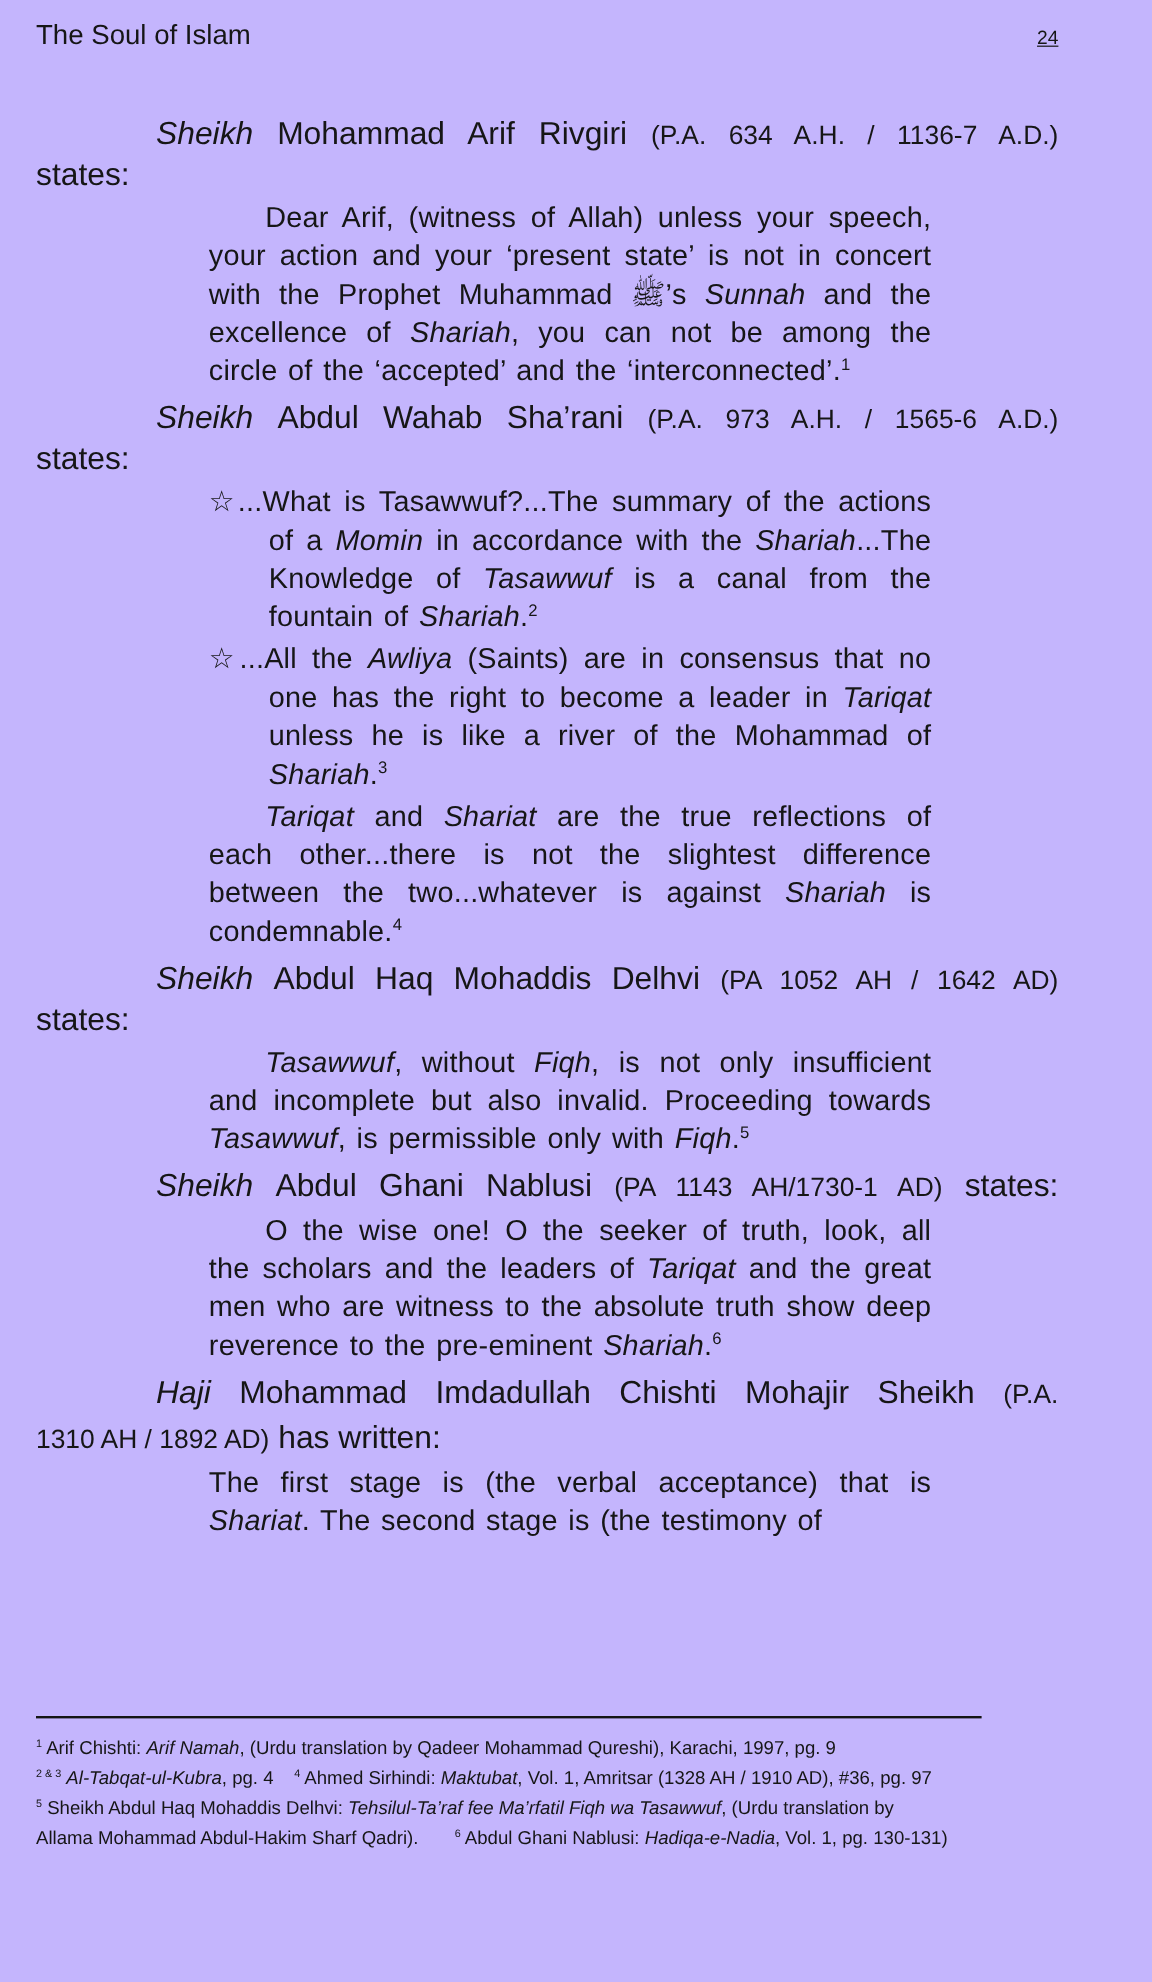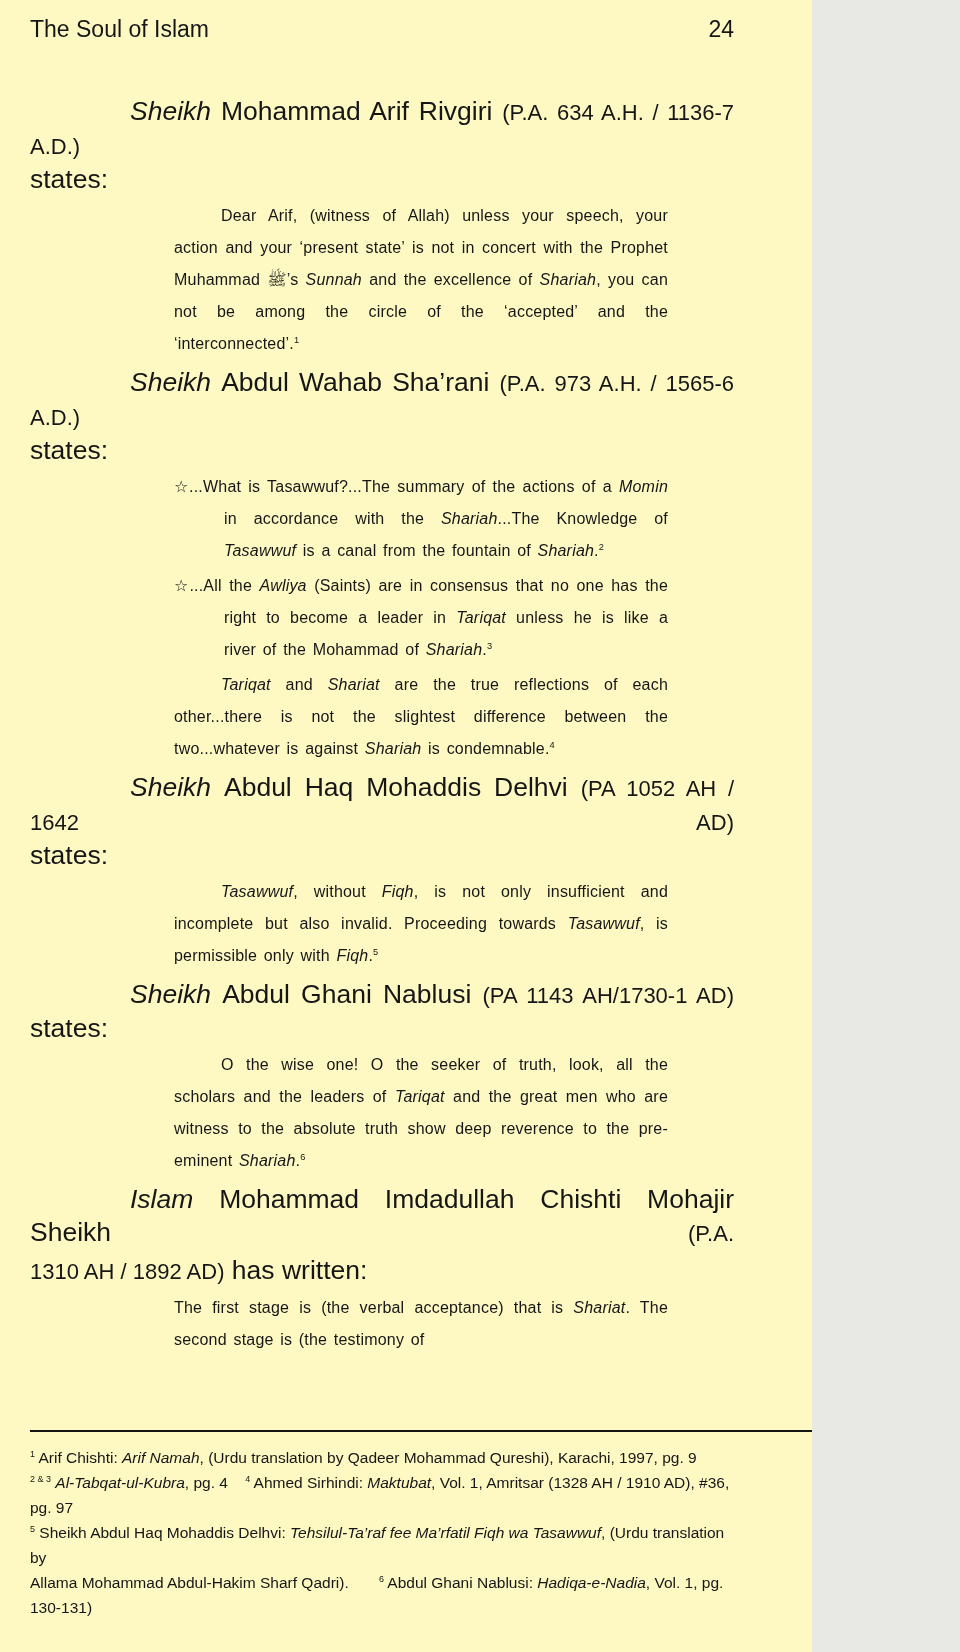--- a/index.html
+++ b/index.html
@@ -1,48 +1,48 @@
 <!DOCTYPE html>
 <html><head>
 <meta charset="utf-8">
 <style>
   html,body{margin:0;padding:0;background:#e8e8e4;}
   .page{
     position:relative;
-    width:812px;height:1652px;
-    background:#fef9c3;
+    width:960px;height:1652px;
+    background:#c4b5fd;
     color:#161616;
     font-family:"Liberation Sans","DejaVu Sans",sans-serif;
     overflow:hidden;
     box-sizing:border-box;
   }
   .hdr{
     position:absolute;top:16px;left:30px;right:78px;
     display:flex;justify-content:space-between;align-items:baseline;
     font-size:23px;
   }
-  .hdr .pg{font-size:23px;}
+  .hdr .pg{font-size:16px;text-decoration:underline;}
   .main{
     position:absolute;top:92px;left:30px;right:78px;bottom:226px;
     overflow:hidden;
   }
   p{margin:0;}
   .sp{
     font-size:26.5px;line-height:33px;
     text-indent:100px;
     text-align:justify;text-align-last:justify;
     margin:3px 0 4px;
   }
   .sp.noind{text-indent:0;text-align-last:auto;}
   .sp .sm{font-size:22px;}
   .q{
-    font-size:16px;line-height:32px;
+    font-size:24px;line-height:32px;
     text-align:justify;
     letter-spacing:0.2px;word-spacing:2px;
-    margin:2px 66px 6px 144px;
+    margin:2px 106px 6px 144px;
   }
   .qi{text-indent:47px;}
   .q-star{padding-left:50px;text-indent:-50px;margin-bottom:3px;}
   .it{font-style:italic;}
   sup{font-size:0.58em;vertical-align:super;line-height:0;}
   .ftr{position:absolute;top:1430px;left:30px;right:78px;}
   .fnrule{height:2px;width:788px;background:#151515;margin-bottom:13px;}
   .fn{font-size:15.5px;line-height:25px;text-align:left;}
 </style>
 </head>
@@ -65,21 +65,21 @@
     <p class="q q-star"><span>☆...All the </span><span class="it">Awliya</span><span> (Saints) are in consensus that no one has the right to become a leader in </span><span class="it">Tariqat</span><span> unless he is like a river of the Mohammad of </span><span class="it">Shariah</span><span>.</span><sup>3</sup></p>
 
     <p class="q qi"><span class="it">Tariqat</span><span> and </span><span class="it">Shariat</span><span> are the true reflections of each other...there is not the slightest difference between the two...whatever is against </span><span class="it">Shariah</span><span> is condemnable.</span><sup>4</sup></p>
 
     <p class="sp"><span class="it">Sheikh </span><span>Abdul Haq Mohaddis Delhvi </span><span class="sm">(PA 1052 AH / 1642 AD)</span><br><span>states:</span></p>
     <p class="q qi"><span class="it">Tasawwuf</span><span>, without </span><span class="it">Fiqh</span><span>, is not only insufficient and incomplete but also invalid. Proceeding towards </span><span class="it">Tasawwuf</span><span>, is permissible only with </span><span class="it">Fiqh</span><span>.</span><sup>5</sup></p>
 
     <p class="sp"><span class="it">Sheikh </span><span>Abdul Ghani Nablusi </span><span class="sm">(PA 1143 AH/1730-1 AD)</span><span> states:</span></p>
     <p class="q qi"><span>O the wise one! O the seeker of truth, look, all the scholars and the leaders of </span><span class="it">Tariqat</span><span> and the great men who are witness to the absolute truth show deep reverence to the pre-eminent </span><span class="it">Shariah</span><span>.</span><sup>6</sup></p>
 
-    <p class="sp"><span class="it">Islam </span><span>Mohammad Imdadullah Chishti Mohajir Sheikh </span><span class="sm">(P.A.</span></p>
+    <p class="sp"><span class="it">Haji </span><span>Mohammad Imdadullah Chishti Mohajir Sheikh </span><span class="sm">(P.A.</span></p>
     <p class="sp noind"><span class="sm">1310 AH / 1892 AD)</span><span> has written:</span></p>
     <p class="q"><span>The first stage is (the verbal acceptance) that is </span><span class="it">Shariat</span><span>. The second stage is (the testimony of</span></p>
 
   </div>
 
   <div class="ftr">
     <div class="fnrule"></div>
     <p class="fn"><sup>1</sup><span> Arif Chishti: </span><span class="it">Arif Namah</span><span>, (Urdu translation by Qadeer Mohammad Qureshi), Karachi, 1997, pg. 9</span></p>
     <p class="fn"><sup>2 &amp; 3</sup><span> </span><span class="it">Al-Tabqat-ul-Kubra</span><span>, pg. 4&nbsp;&nbsp;&nbsp;&nbsp;</span><sup>4</sup><span> Ahmed Sirhindi: </span><span class="it">Maktubat</span><span>, Vol. 1, Amritsar (1328 AH / 1910 AD), #36, pg. 97</span></p>
     <p class="fn"><sup>5</sup><span> Sheikh Abdul Haq Mohaddis Delhvi: </span><span class="it">Tehsilul-Ta’raf fee Ma’rfatil Fiqh wa Tasawwuf</span><span>, (Urdu translation by</span><br><span>Allama Mohammad Abdul-Hakim Sharf Qadri).&nbsp;&nbsp;&nbsp;&nbsp;&nbsp;&nbsp;&nbsp;</span><sup>6</sup><span> Abdul Ghani Nablusi: </span><span class="it">Hadiqa-e-Nadia</span><span>, Vol. 1, pg. 130-131)</span></p>

